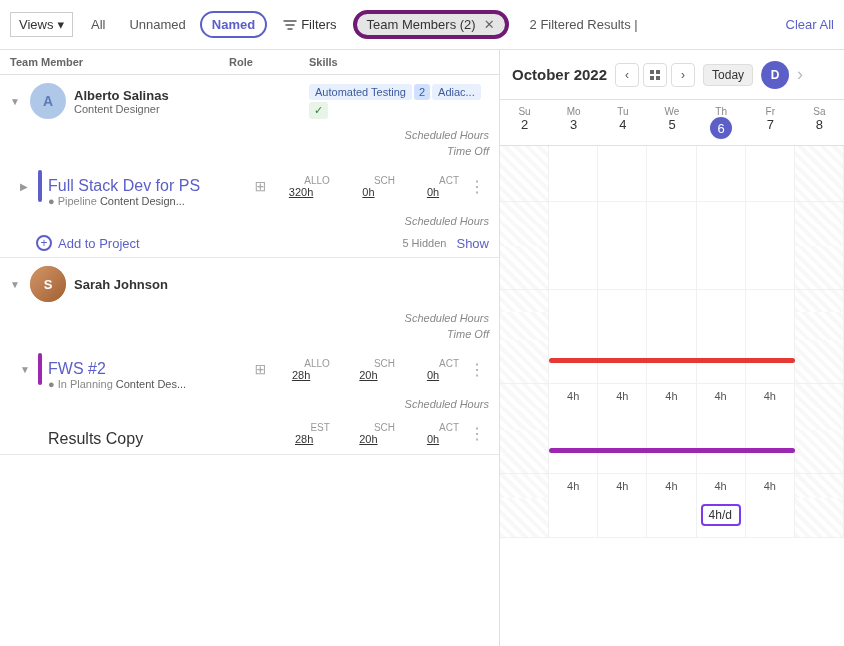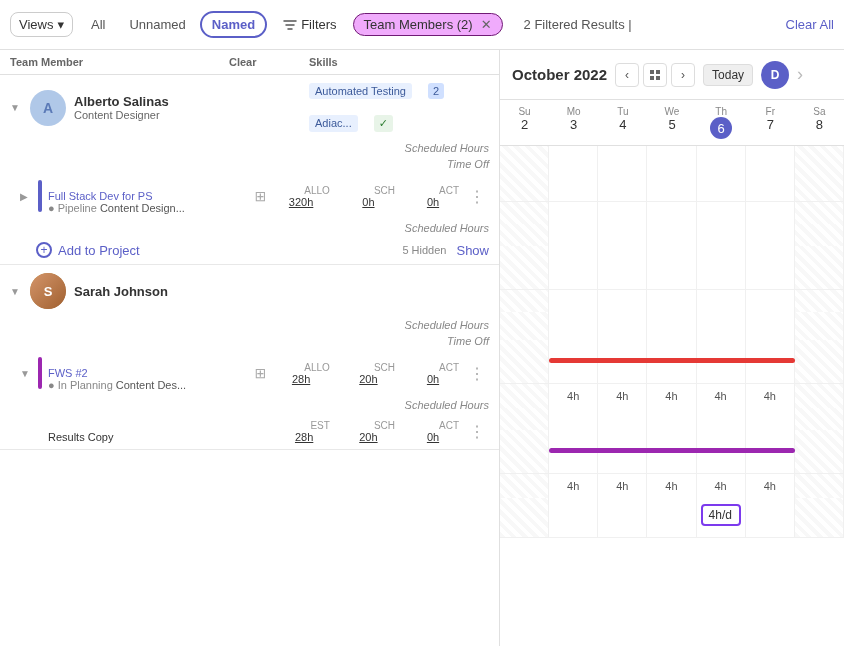--- a/index.html
+++ b/index.html
@@ -20,21 +20,21 @@
       padding: 8px 10px;
       border-bottom: 1px solid #e0e0e0;
       gap: 8px;
       height: 50px;
     }
     .views-btn {
       display: flex;
       align-items: center;
       gap: 4px;
       border: 1px solid #ccc;
-      border-radius: 8px;
+      border-radius: 0;
       padding: 4px 8px;
       cursor: pointer;
       font-size: 13px;
       color: #333;
     }
     .filter-group {
       display: flex;
       align-items: center;
       gap: 4px;
     }
@@ -61,22 +61,22 @@
       padding: 4px 8px;
       border-radius: 4px;
       font-size: 13px;
       color: #333;
       cursor: pointer;
     }
     .team-members-chip {
       display: flex;
       align-items: center;
       gap: 4px;
-      background: #f0abfc;
-      border: 1px solid #701a75;
+      background: #e5e5e5;
+      border: 4px solid #701a75;
       border-radius: 16px;
       padding: 3px 10px;
       font-size: 13px;
       color: #333;
       cursor: pointer;
     }
     .results-text {
       font-size: 13px;
       color: #555;
       margin-left: 13px;
@@ -159,21 +159,21 @@
       color: #333;
     }
     .person-role {
       font-size: 11px;
       color: #666;
     }
     .skills-area {
       width: 180px;
       display: flex;
       flex-wrap: wrap;
-      gap: 16px;
+      gap: 2px;
     }
     .skill-tag {
       background: #e8f0fe;
       color: #3c5a9a;
       border-radius: 3px;
       padding: 2px 6px;
       font-size: 11px;
     }
     .skill-num {
       background: #d0e0ff;
@@ -217,21 +217,21 @@
     .project-color-bar {
       width: 4px;
       height: 32px;
       border-radius: 2px;
       flex-shrink: 0;
     }
     .project-info {
       flex: 1;
     }
     .project-name {
-      font-size: 11px;
+      font-size: 16px;
       color: #5b5fc7;
       font-weight: 500;
       cursor: pointer;
       margin-top: 12px;
     }
     .project-sub {
       font-size: 11px;
       color: #888;
     }
     .project-sub .status {
@@ -516,21 +516,21 @@
 
   <span class="clear-all-btn">Clear All</span>
 </div>
 
 <div class="main">
 
   <div class="left-panel">
 
     <div class="col-headers">
       <div class="col-team">Team Member</div>
-      <div class="col-role">Clear</div>
+      <div class="col-role">Role</div>
       <div class="col-skills">Skills</div>
     </div>
 
     <div class="person-section">
       <div class="person-row">
         <span class="expand-arrow">▼</span>
         <div class="avatar" style="background:#b0c8e8; color:#5b7ab7;">A</div>
         <div class="person-info">
           <div class="person-name">Alberto Salinas</div>
           <div class="person-role">Content Designer</div>

